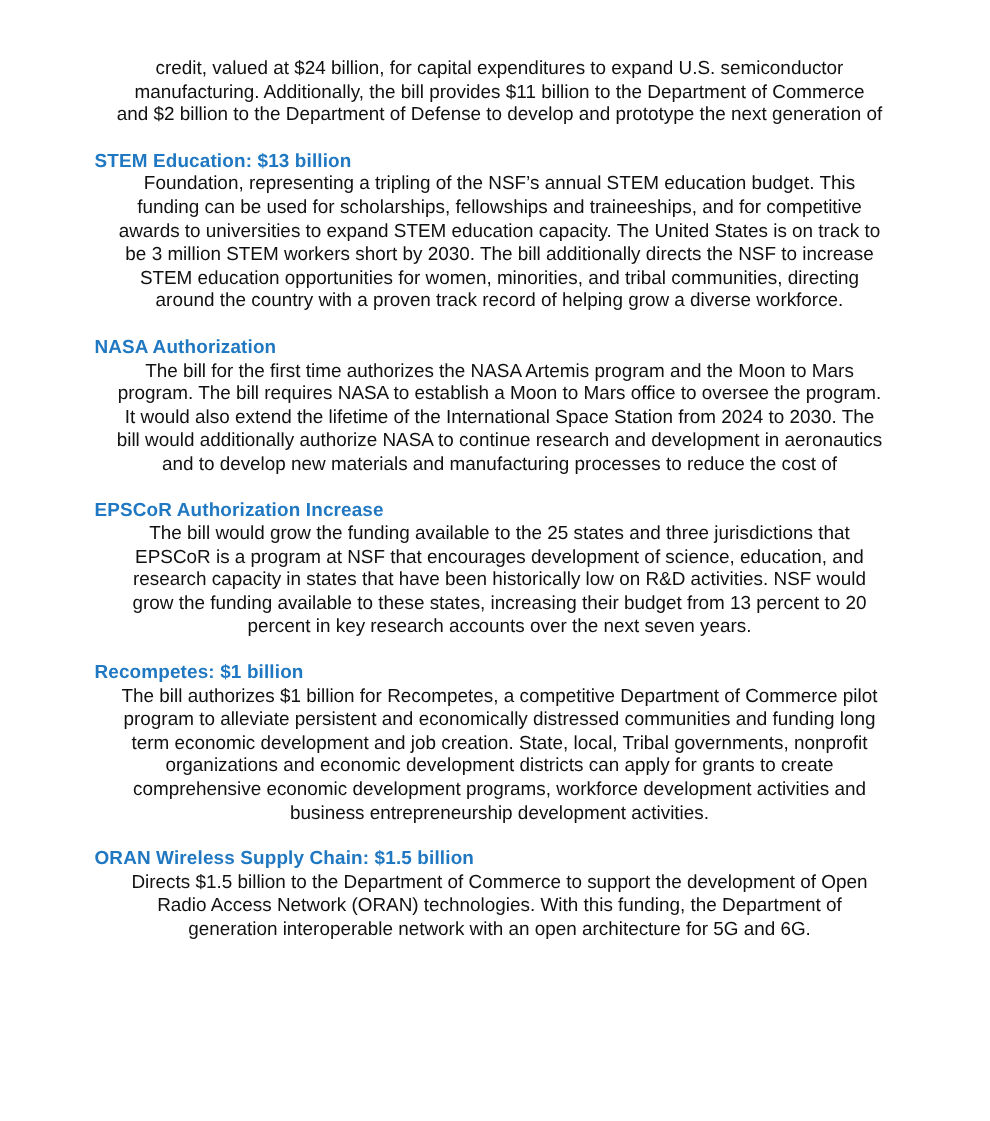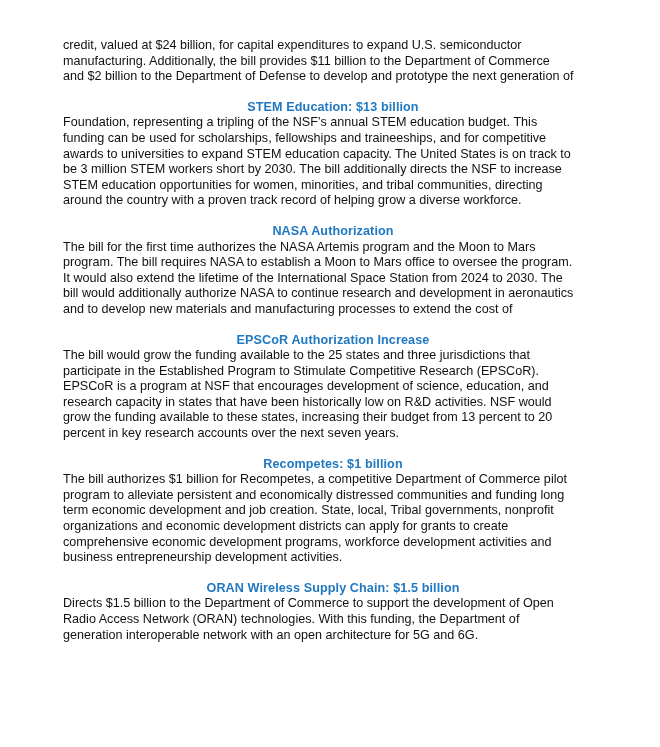--- a/index.html
+++ b/index.html
@@ -22,32 +22,32 @@
       font-size: 12.6px;
       line-height: 15.6px;
       color: #111111;
     }
     .para {
       margin: 0;
       white-space: nowrap;
     }
     .line {
       display: block;
+      text-align: center;
     }
     .section {
       margin-top: 15px;
     }
     .heading {
       display: block;
       color: #1f78c1;
       font-weight: bold;
       font-size: 12.6px;
       line-height: 15.6px;
       letter-spacing: 0.1px;
-      text-align: center;
     }
   </style>
 </head>
 <body>
 
 <div class="page">
   <p class="para">
     <span class="line">credit, valued at $24 billion, for capital expenditures to expand U.S. semiconductor</span>
     <span class="line">manufacturing. Additionally, the bill provides $11 billion to the Department of Commerce</span>
     <span class="line">and $2 billion to the Department of Defense to develop and prototype the next generation of</span>
@@ -65,29 +65,28 @@
     </p>
   </div>
 
   <div class="section">
     <span class="heading">NASA Authorization</span>
     <p class="para">
       <span class="line">The bill for the first time authorizes the NASA Artemis program and the Moon to Mars</span>
       <span class="line">program. The bill requires NASA to establish a Moon to Mars office to oversee the program.</span>
       <span class="line">It would also extend the lifetime of the International Space Station from 2024 to 2030. The</span>
       <span class="line">bill would additionally authorize NASA to continue research and development in aeronautics</span>
-      <span class="line">and to develop new materials and manufacturing processes to extend the cost of</span>
+      <span class="line">and to develop new materials and manufacturing processes to reduce the cost of</span>
     </p>
   </div>
 
   <div class="section">
     <span class="heading">EPSCoR Authorization Increase</span>
     <p class="para">
       <span class="line">The bill would grow the funding available to the 25 states and three jurisdictions that</span>
-      <span class="line">participate in the Established Program to Stimulate Competitive Research (EPSCoR).</span>
       <span class="line">EPSCoR is a program at NSF that encourages development of science, education, and</span>
       <span class="line">research capacity in states that have been historically low on R&amp;D activities. NSF would</span>
       <span class="line">grow the funding available to these states, increasing their budget from 13 percent to 20</span>
       <span class="line">percent in key research accounts over the next seven years.</span>
     </p>
   </div>
 
   <div class="section">
     <span class="heading">Recompetes: $1 billion</span>
     <p class="para">

